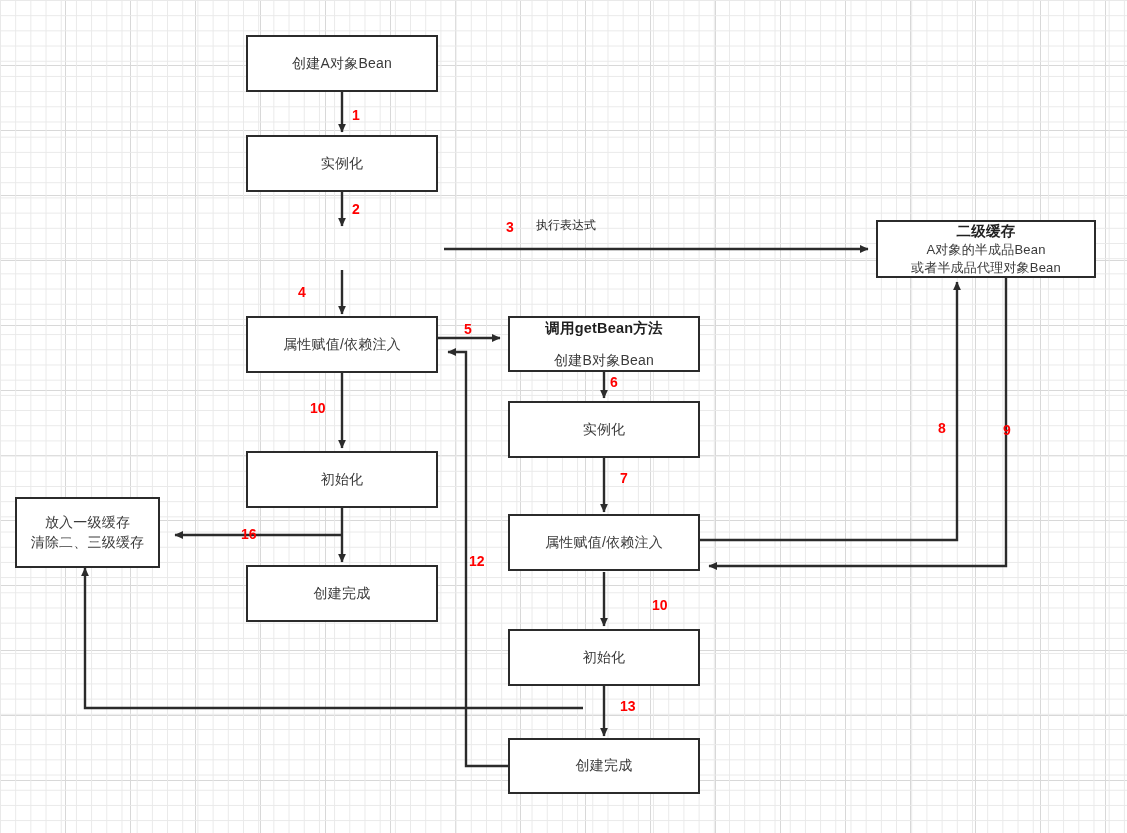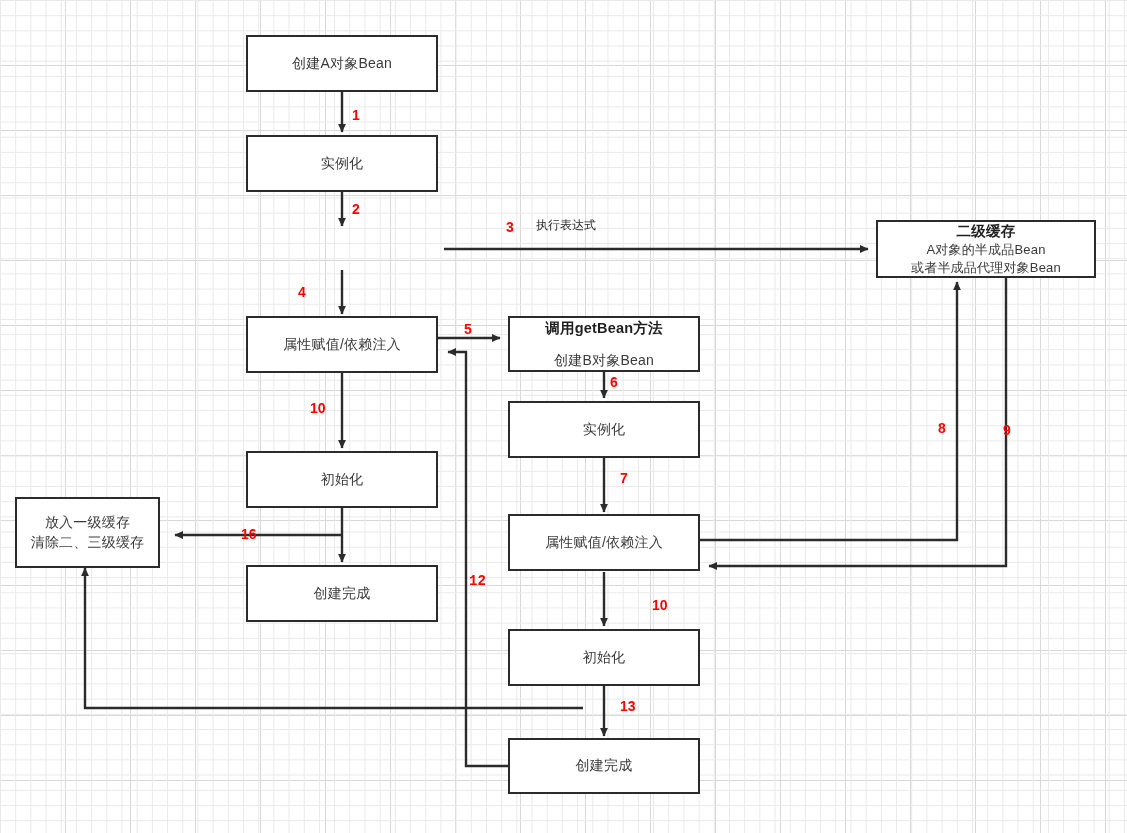--- a/index.html
+++ b/index.html
@@ -193,18 +193,18 @@
   <div class="edge-label" style="left:506px; top:220px;">3</div>
   <div class="edge-text" style="left:536px; top:219px;">执行表达式</div>
   <div class="edge-label" style="left:298px; top:285px;">4</div>
   <div class="edge-label" style="left:464px; top:322px;">5</div>
   <div class="edge-label" style="left:610px; top:375px;">6</div>
   <div class="edge-label" style="left:620px; top:471px;">7</div>
   <div class="edge-label" style="left:938px; top:421px;">8</div>
   <div class="edge-label" style="left:1003px; top:423px;">9</div>
   <div class="edge-label" style="left:652px; top:598px;">10</div>
   <div class="edge-label" style="left:620px; top:699px;">13</div>
-  <div class="edge-label" style="left:469px; top:574px;font-family:Liberation Mono, monospace;">12</div>
+  <div class="edge-label" style="left:469px; top:554px;">12</div>
   <div class="edge-label" style="left:310px; top:401px;">10</div>
   <div class="edge-label" style="left:241px; top:527px;">16</div>
 
 
 </div>
 
 </body></html>

